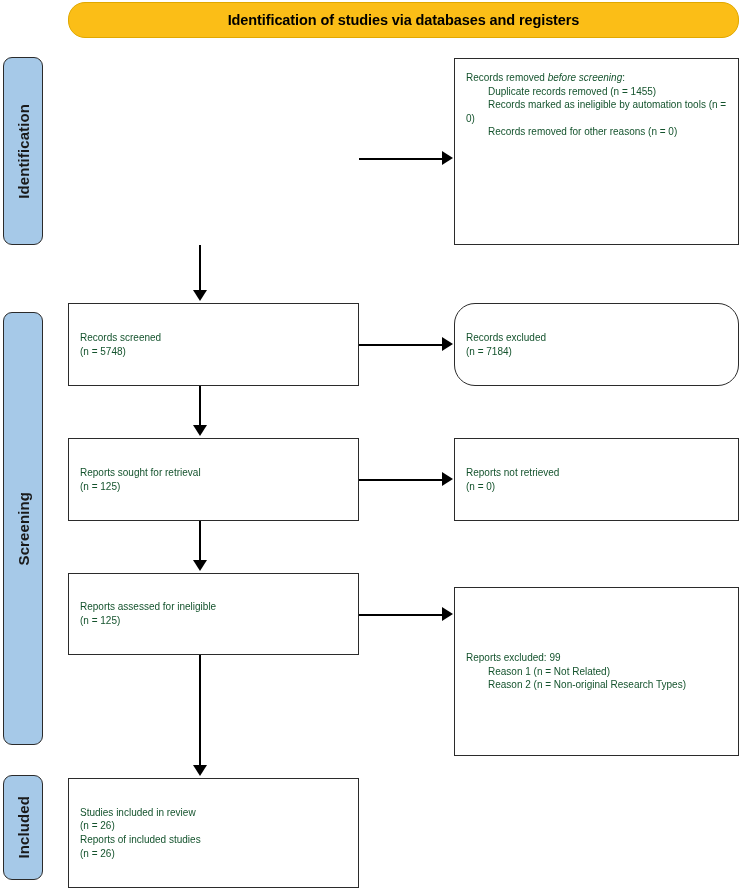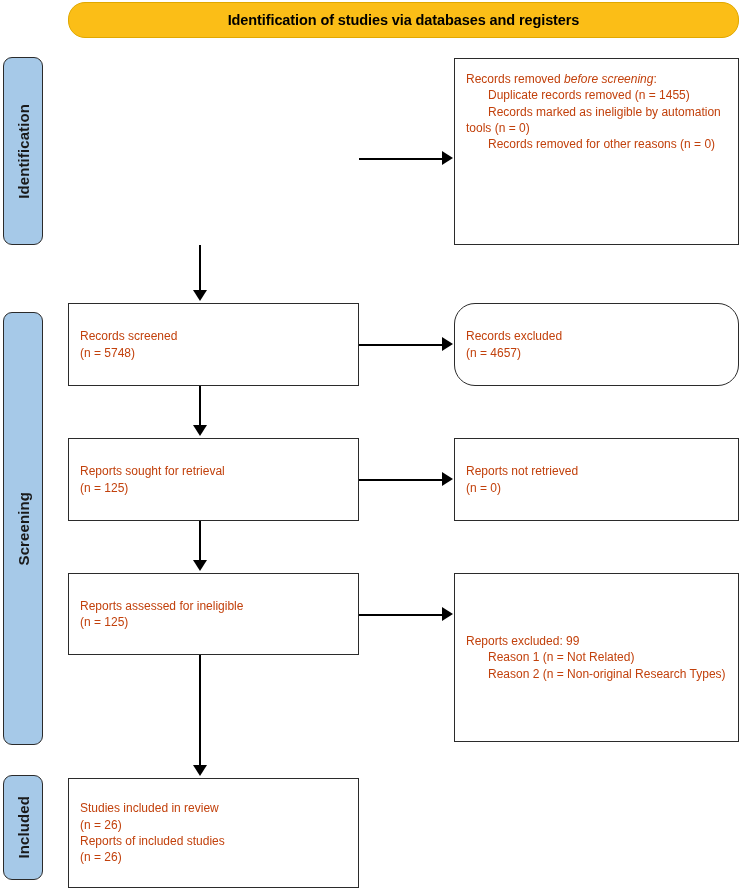--- a/index.html
+++ b/index.html
@@ -67,23 +67,23 @@
   .box {
     position: absolute;
     background: #ffffff;
     border: 1.7px solid #2b2b2b;
     box-sizing: border-box;
     display: flex;
     align-items: center;
     padding: 0 11px;
   }
   .box .txt {
-    font-size: 12px;
+    font-size: 10px;
     line-height: 1.36;
-    color: #c2410c;
+    color: #14532d;
     white-space: pre-wrap;
   }
   .box .txt .ital { font-style: italic; }
   .indent { display: inline-block; width: 22px; }
 
   
   .v-line {
     position: absolute;
     width: 1.6px;
     background: #000000;
@@ -138,21 +138,21 @@
   <div class="h-head" style="left:442px; top:151px;"></div>
 
   <div class="v-line" style="left:199px; top:245px; height:47px;"></div>
   <div class="v-head" style="left:193px; top:290px;"></div>
 
   <div class="box" style="left:68px; top:303px; width:291px; height:83px;">
     <div class="txt"><span>Records screened</span><br><span>(n = 5748)</span></div>
   </div>
 
   <div class="box" style="left:454px; top:303px; width:285px; height:83px;border-radius:21px;">
-    <div class="txt"><span>Records excluded</span><br><span>(n = 4657)</span></div>
+    <div class="txt"><span>Records excluded</span><br><span>(n = 7184)</span></div>
   </div>
 
   <div class="h-line" style="left:359px; top:344px; width:85px;"></div>
   <div class="h-head" style="left:442px; top:337px;"></div>
 
   <div class="v-line" style="left:199px; top:386px; height:41px;"></div>
   <div class="v-head" style="left:193px; top:425px;"></div>
 
   <div class="box" style="left:68px; top:438px; width:291px; height:83px;">
     <div class="txt"><span>Reports sought for retrieval</span><br><span>(n = 125)</span></div>
@@ -165,21 +165,21 @@
   <div class="h-line" style="left:359px; top:479px; width:85px;"></div>
   <div class="h-head" style="left:442px; top:472px;"></div>
 
   <div class="v-line" style="left:199px; top:521px; height:41px;"></div>
   <div class="v-head" style="left:193px; top:560px;"></div>
 
   <div class="box" style="left:68px; top:573px; width:291px; height:82px;">
     <div class="txt"><span>Reports assessed for ineligible</span><br><span>(n = 125)</span></div>
   </div>
 
-  <div class="box" style="left:454px; top:573px; width:285px; height:169px;">
+  <div class="box" style="left:454px; top:587px; width:285px; height:169px;">
     <div class="txt"><span>Reports excluded: 99</span><br><span class="indent"></span><span>Reason 1 (n = Not Related)</span><br><span class="indent"></span><span>Reason 2 (n = Non-original Research Types)</span></div>
   </div>
 
   <div class="h-line" style="left:359px; top:614px; width:85px;"></div>
   <div class="h-head" style="left:442px; top:607px;"></div>
 
   <div class="v-line" style="left:199px; top:655px; height:112px;"></div>
   <div class="v-head" style="left:193px; top:765px;"></div>
 
   <div class="box" style="left:68px; top:778px; width:291px; height:110px;">

